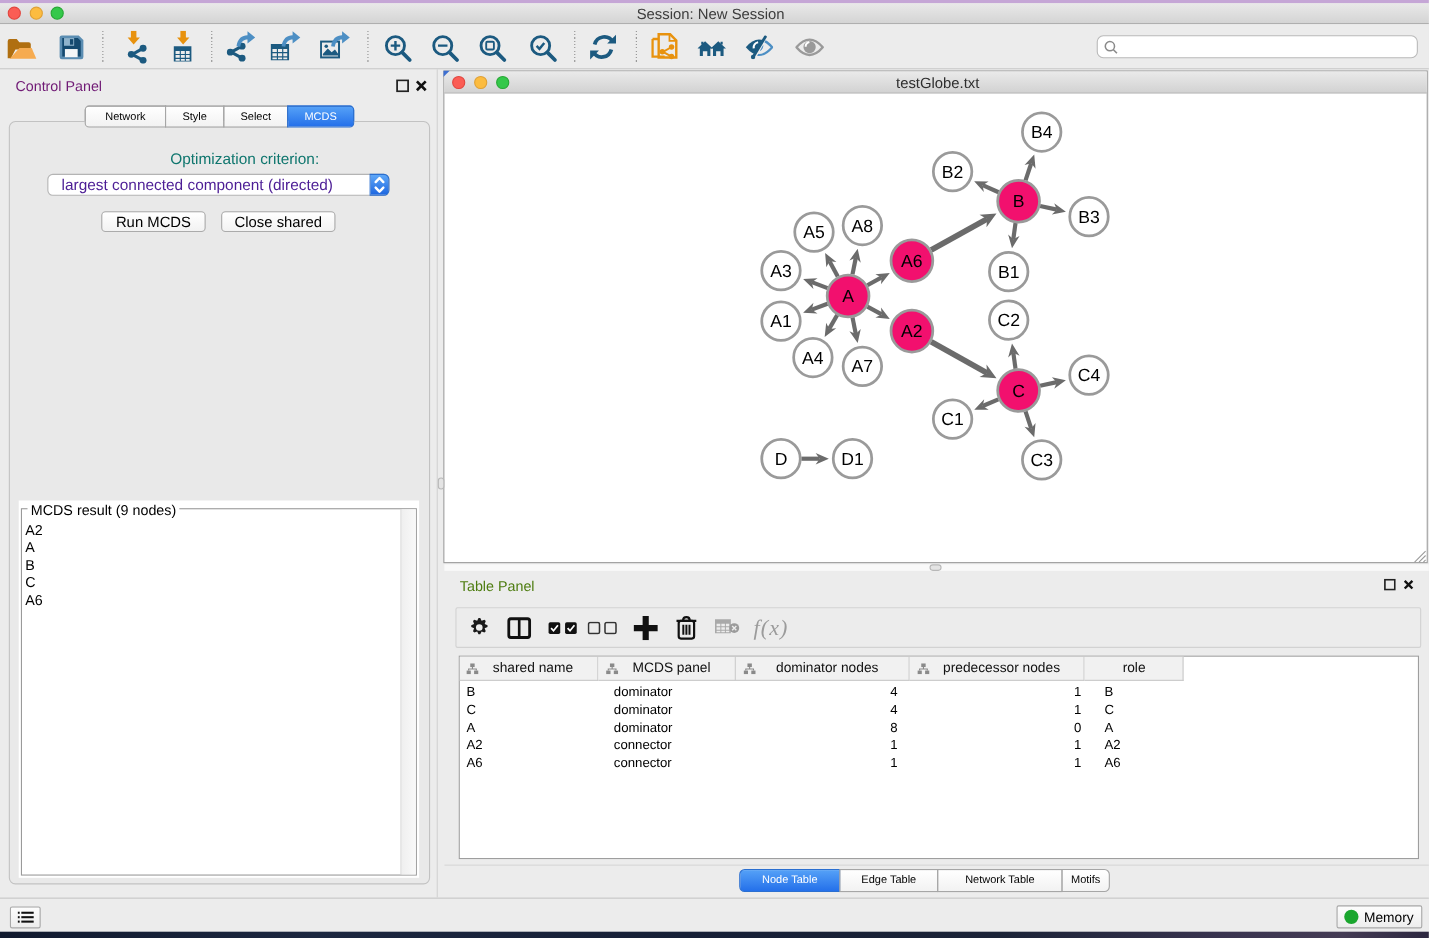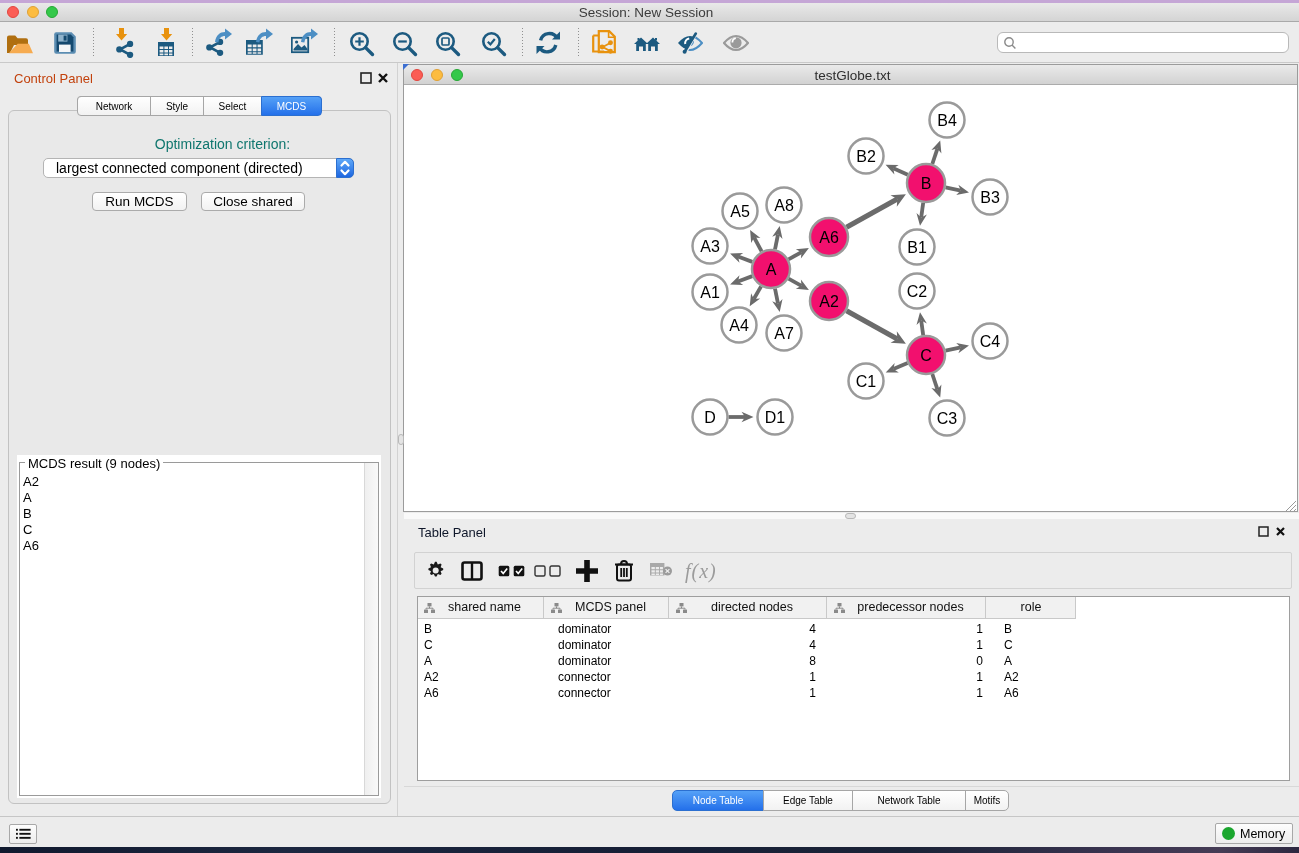--- a/index.html
+++ b/index.html
@@ -148,21 +148,21 @@
 <svg style="position:absolute;left:723px;top:33px" width="26" height="20" viewBox="0 0 26 20">
     <path d="M1 10 Q7 3 13 3 Q19 3 25 10 Q19 17 13 17 Q7 17 1 10 z" fill="none" stroke="#9a9a9a" stroke-width="2.2"></path>
     <circle cx="13" cy="9.8" r="5.6" fill="#9a9a9a"></circle>
     <path d="M9.4 9.4 a4.3 4.3 0 0 1 3.4-4.2" fill="none" stroke="#ffffff" stroke-width="1.8"></path>
   </svg>
 <div style="position:absolute;left:997px;top:32px;width:292px;height:21px;background:#ffffff;border:1px solid #b9b9b9;border-radius:6px"></div>
 <svg style="position:absolute;left:1003px;top:36px" width="14" height="14" viewBox="0 0 14 14">
     <circle cx="6" cy="6" r="4.2" fill="none" stroke="#8a8a8a" stroke-width="1.4"></circle>
     <line x1="9" y1="9" x2="12.4" y2="12.4" stroke="#8a8a8a" stroke-width="1.4"></line>
   </svg>
-<div class="abs" style="left:14px;top:71px;font-size:13px;color:#c2410c">Control Panel</div>
+<div class="abs" style="left:14px;top:71px;font-size:13px;color:#701a75">Control Panel</div>
 <svg class="abs" style="left:360px;top:72px" width="12" height="12">
     <rect x="1" y="1" width="10" height="10" fill="none" stroke="#222" stroke-width="1.6"></rect>
   </svg>
 <svg class="abs" style="left:377px;top:72px" width="12" height="12">
     <path d="M2 2 L10 10 M10 2 L2 10" stroke="#111" stroke-width="2.4"></path>
   </svg>
 <div class="abs" style="left:77px;top:96px;width:245px;height:20px">
     <div class="tab" style="left:0;width:74px;border-radius:4px 0 0 4px">Network</div>
     <div class="tab" style="left:73px;width:54px">Style</div>
     <div class="tab" style="left:126px;width:59px">Select</div>
@@ -176,21 +176,21 @@
     <div class="tab" style="left:126px;width:59px">Select</div>
     <div class="tab tabsel" style="left:184px;width:61px;border-radius:0 4px 4px 0">MCDS</div>
   </div>
 <div class="abs" style="left:8px;top:136px;width:429px;text-align:center;font-size:14px;color:#0f766e">Optimization criterion:</div>
 <div class="abs" style="left:43px;top:158px;width:311px;height:20px;background:#fff;border:1px solid #b4b4b4;border-radius:5px"></div>
 <div class="abs" style="left:336px;top:158px;width:18px;height:20px;background:linear-gradient(#5fa8f8,#1d66e0);border-radius:0 5px 5px 0;border:1px solid #2b6fd0"></div>
 <svg class="abs" style="left:339px;top:160px" width="12" height="16" viewBox="0 0 12 16">
     <path d="M2.5 5.5 L6 1.8 L9.5 5.5" fill="none" stroke="#fff" stroke-width="2.2" stroke-linecap="round" stroke-linejoin="round"></path>
     <path d="M2.5 10.5 L6 14.2 L9.5 10.5" fill="none" stroke="#fff" stroke-width="2.2" stroke-linecap="round" stroke-linejoin="round"></path>
   </svg>
-<div class="abs" style="left:56px;top:160px;font-size:14px;color:#000000">largest connected component (directed)</div>
+<div class="abs" style="left:56px;top:160px;font-size:14px;color:#4c1d95">largest connected component (directed)</div>
 <div class="abs" style="left:92px;top:192px;width:95px;height:19px;background:linear-gradient(#ffffff,#f2f2f2);border:1px solid #ababab;border-radius:4px;text-align:center;font-size:13.5px;line-height:17px;color:#000">Run MCDS</div>
 <div class="abs" style="left:201px;top:192px;width:104px;height:19px;background:linear-gradient(#ffffff,#f2f2f2);border:1px solid #ababab;border-radius:4px;text-align:center;font-size:13.5px;line-height:17px;color:#000">Close shared</div>
 <div class="abs" style="left:17px;top:455px;width:364px;height:343px;background:#ffffff"></div>
 <div class="abs" style="left:19px;top:462px;width:360px;height:334px;border:1px solid #9a9a9a"></div>
 <div class="abs" style="left:25px;top:456px;background:#ffffff;padding:0 3px;font-size:13px;color:#000">MCDS result (9 nodes)</div>
 <div class="abs" style="left:23px;top:474px;font-size:13px;color:#000">A2</div>
 <div class="abs" style="left:23px;top:490px;font-size:13px;color:#000">A</div>
 <div class="abs" style="left:23px;top:506px;font-size:13px;color:#000">B</div>
 <div class="abs" style="left:23px;top:522px;font-size:13px;color:#000">C</div>
 <div class="abs" style="left:23px;top:538px;font-size:13px;color:#000">A6</div>
@@ -286,21 +286,21 @@
 <circle cx="543" cy="333" r="17.5" fill="#ffffff" stroke="#9a9a9a" stroke-width="2.5"></circle>
 <text x="543" y="338.5" text-anchor="middle" font-family="Liberation Sans, sans-serif" font-size="16" fill="#000000">C3</text>
 <circle cx="306" cy="332" r="17.5" fill="#ffffff" stroke="#9a9a9a" stroke-width="2.5"></circle>
 <text x="306" y="337.5" text-anchor="middle" font-family="Liberation Sans, sans-serif" font-size="16" fill="#000000">D</text>
 <circle cx="371" cy="332" r="17.5" fill="#ffffff" stroke="#9a9a9a" stroke-width="2.5"></circle>
 <text x="371" y="337.5" text-anchor="middle" font-family="Liberation Sans, sans-serif" font-size="16" fill="#000000">D1</text>
 </svg>
 <div class="abs" style="left:404px;top:513px;width:895px;height:6px;background:#f9f9f9"></div>
 <div class="abs" style="left:845px;top:513px;width:11px;height:6px;background:#e4e4e4;border:1px solid #b8b8b8;border-radius:3px"></div>
 <div class="abs" style="left:398px;top:434px;width:6px;height:11px;background:#e4e4e4;border:1px solid #b8b8b8;border-radius:3px"></div>
-<div class="abs" style="left:418px;top:525px;font-size:13px;color:#0f172a">Table Panel</div>
+<div class="abs" style="left:418px;top:525px;font-size:13px;color:#4d7c0f">Table Panel</div>
 <svg class="abs" style="left:1258px;top:526px" width="11" height="11">
     <rect x="1" y="1" width="9" height="9" fill="none" stroke="#222" stroke-width="1.5"></rect>
   </svg>
 <svg class="abs" style="left:1275px;top:526px" width="11" height="11">
     <path d="M2 2 L9 9 M9 2 L2 9" stroke="#111" stroke-width="2.2"></path>
   </svg>
 <div class="abs" style="left:414px;top:552px;width:878px;height:37px;background:#ececec;border:1px solid #d2d2d2;border-radius:2px"></div>
 <svg class="abs" style="left:423px;top:560px" width="24" height="22" viewBox="0 0 24 22">
     <path d="M10 3.2 l1.2-2.6 h1.6 l1.2 2.6 2.6-1 1.2 1.2-1 2.6 2.6 1.2 v1.6 l-2.6 1.2 1 2.6-1.2 1.2-2.6-1-1.2 2.6 h-1.6 l-1.2-2.6-2.6 1-1.2-1.2 1-2.6-2.6-1.2 v-1.6 l2.6-1.2-1-2.6 1.2-1.2 z" fill="#1a1a1a" transform="translate(0.8,1.2)"></path>
     <circle cx="12.7" cy="10.5" r="3" fill="#ececec"></circle>
@@ -337,21 +337,21 @@
     <circle cx="17.5" cy="9" r="4.5" fill="#9b9b9b"></circle>
     <path d="M15.6 7.1 l3.8 3.8 M19.4 7.1 l-3.8 3.8" stroke="#ececec" stroke-width="1.3"></path>
   </svg>
 <div class="abs" style="left:685px;top:560px;font-family:'Liberation Serif',serif;font-style:italic;font-size:20px;color:#9b9b9b;letter-spacing:1px">f(x)</div>
 <div class="abs" style="left:417px;top:596px;width:873px;height:185px;background:#ffffff;border:1px solid #9e9e9e"></div>
 <div class="abs" style="left:418px;top:597px;width:126px;height:22px;background:#f1f1f1;border-right:1px solid #c9c9c9;border-bottom:1px solid #c9c9c9"></div>
 <div class="abs" style="left:425px;top:600px;width:119px;text-align:center;font-size:12.5px;color:#111">shared name</div>
 <div class="abs" style="left:544px;top:597px;width:125px;height:22px;background:#f1f1f1;border-right:1px solid #c9c9c9;border-bottom:1px solid #c9c9c9"></div>
 <div class="abs" style="left:552px;top:600px;width:117px;text-align:center;font-size:12.5px;color:#111">MCDS panel</div>
 <div class="abs" style="left:669px;top:597px;width:158px;height:22px;background:#f1f1f1;border-right:1px solid #c9c9c9;border-bottom:1px solid #c9c9c9"></div>
-<div class="abs" style="left:677px;top:600px;width:150px;text-align:center;font-size:12.5px;color:#111">directed nodes</div>
+<div class="abs" style="left:677px;top:600px;width:150px;text-align:center;font-size:12.5px;color:#111">dominator nodes</div>
 <div class="abs" style="left:827px;top:597px;width:159px;height:22px;background:#f1f1f1;border-right:1px solid #c9c9c9;border-bottom:1px solid #c9c9c9"></div>
 <div class="abs" style="left:835px;top:600px;width:151px;text-align:center;font-size:12.5px;color:#111">predecessor nodes</div>
 <div class="abs" style="left:986px;top:597px;width:90px;height:22px;background:#f1f1f1;border-right:1px solid #c9c9c9;border-bottom:1px solid #c9c9c9"></div>
 <div class="abs" style="left:986px;top:600px;width:90px;text-align:center;font-size:12.5px;color:#111">role</div>
 <svg class="abs" style="left:424px;top:603px" width="11" height="10" viewBox="0 0 11 10">
     <g fill="#8a8a8a">
       <rect x="3.5" y="0" width="4" height="3.4"></rect>
       <rect x="0" y="6.6" width="4" height="3.4"></rect>
       <rect x="7" y="6.6" width="4" height="3.4"></rect>
     </g>

